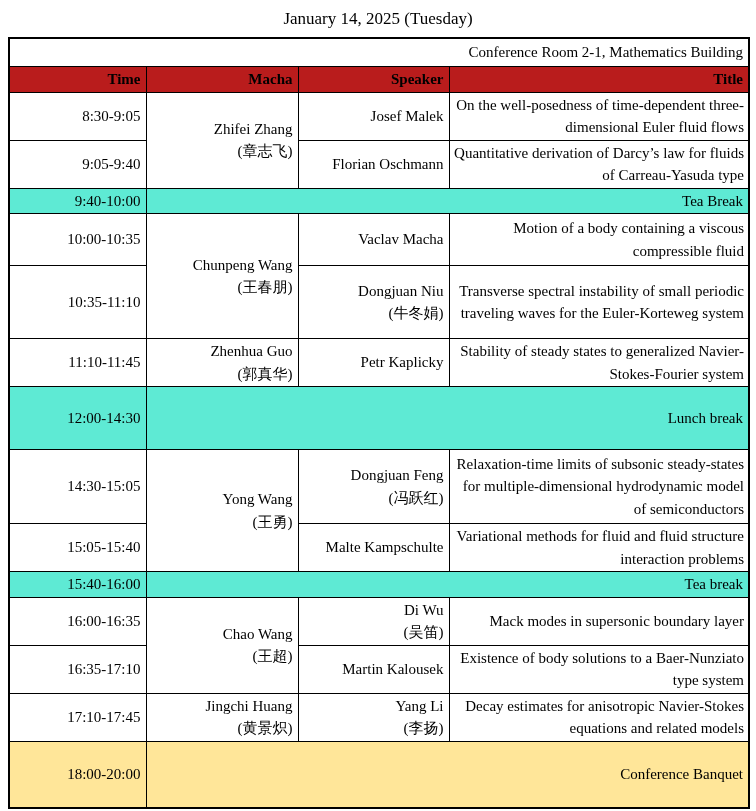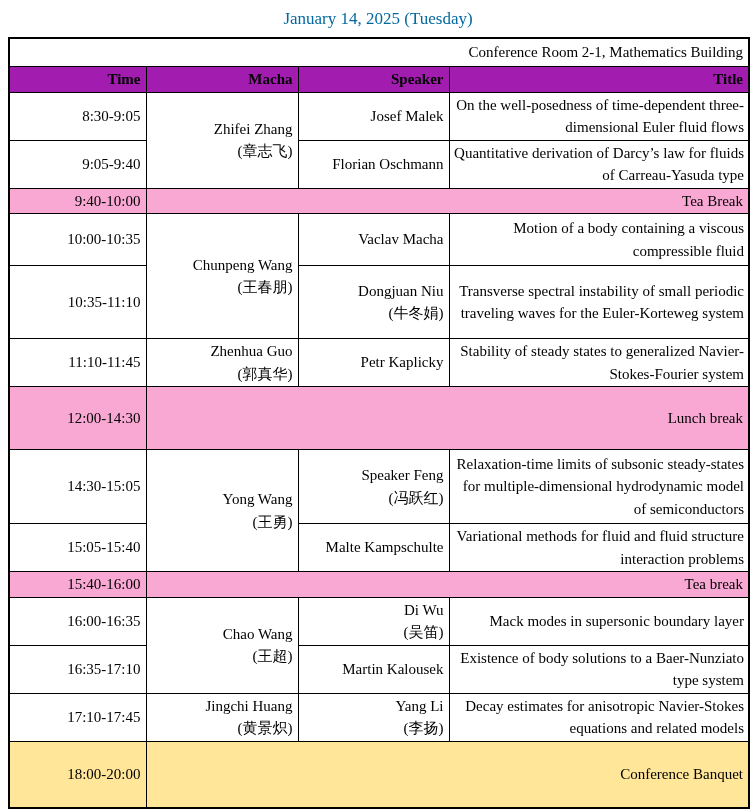--- a/index.html
+++ b/index.html
@@ -3,45 +3,45 @@
 <meta charset="utf-8">
 <style>
   html, body { margin: 0; padding: 0; background: #ffffff; }
   body {
     width: 756px; height: 811px;
     font-family: "Liberation Serif", serif;
     color: #000;
   }
   .page-title {
     text-align: center;
-    color: #0369a1;
+    color: #000000;
     font-size: 17px;
     padding: 9px 0 8px 0;
   }
   table.schedule {
     border-collapse: collapse;
     table-layout: fixed;
     width: 740px;
     margin-left: 8px;
     border: 2px solid #000;
   }
   td {
     border: 1px solid #000;
     text-align: right;
     vertical-align: middle;
     font-size: 15px;
     line-height: 1.5;
     padding: 1px 5px;
     overflow: hidden;
   }
   tr.hdr td {
-    background: #a21caf;
+    background: #b91c1c;
     font-weight: bold;
   }
-  tr.break td { background: #f9a8d4; }
+  tr.break td { background: #5eead4; }
   tr.banquet td { background: #FFE699; margin-left: 28px; }
   .title-cell { padding: 1px 4px; }
 </style>
 </head>
 <body>
 
 <div class="page-title">January 14, 2025 (Tuesday)</div>
 
 <table class="schedule">
   <colgroup>
@@ -97,21 +97,21 @@
     </tr>
 
     <tr class="break" style="height:63px">
       <td>12:00-14:30</td>
       <td colspan="3">Lunch break</td>
     </tr>
 
     <tr style="height:74px">
       <td>14:30-15:05</td>
       <td rowspan="2"><span>Yong Wang</span><br><span>(王勇)</span></td>
-      <td><span>Speaker Feng</span><br><span>(冯跃红)</span></td>
+      <td><span>Dongjuan Feng</span><br><span>(冯跃红)</span></td>
       <td class="title-cell">Relaxation-time limits of subsonic steady-states for multiple-dimensional hydrodynamic model of semiconductors</td>
     </tr>
     <tr style="height:47px">
       <td>15:05-15:40</td>
       <td>Malte Kampschulte</td>
       <td class="title-cell">Variational methods for fluid and fluid structure interaction problems</td>
     </tr>
 
     <tr class="break" style="height:23px">
       <td>15:40-16:00</td>

